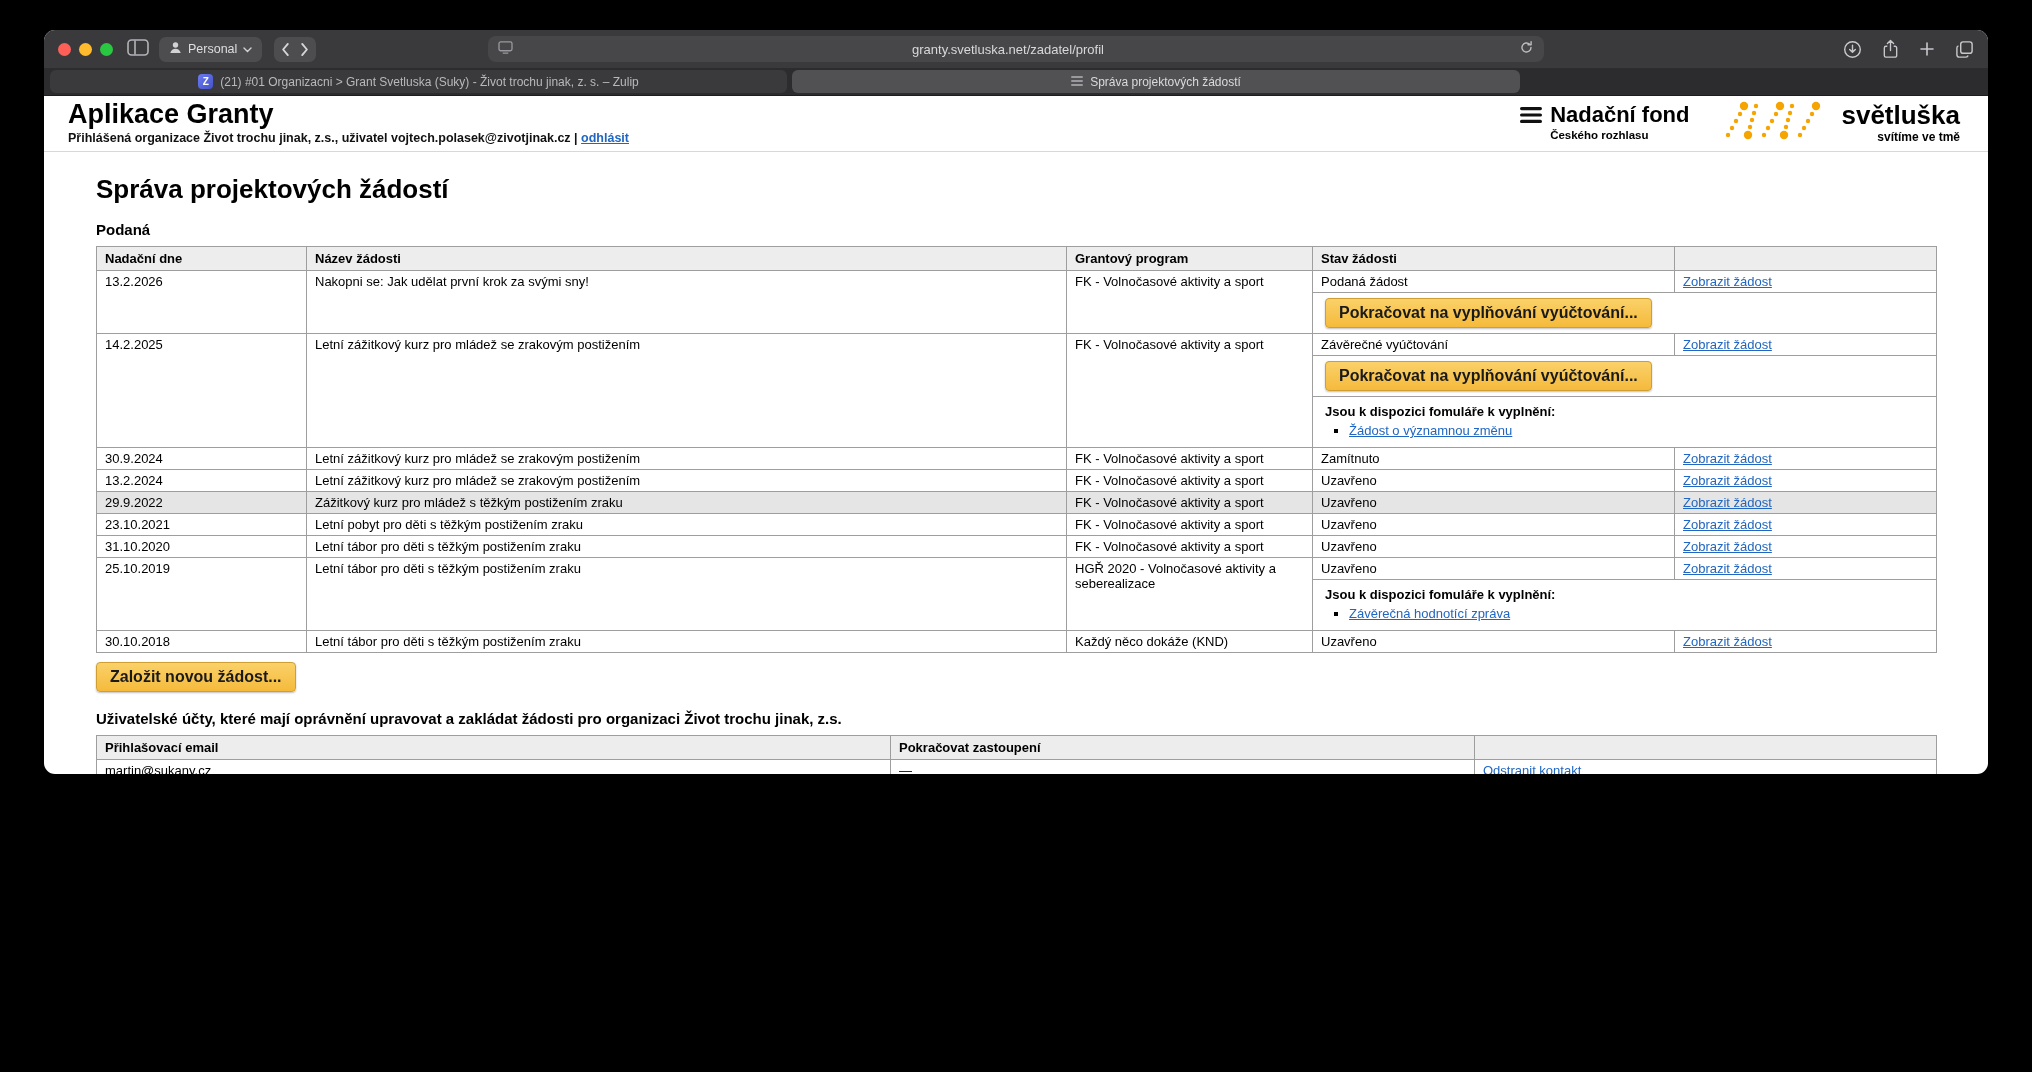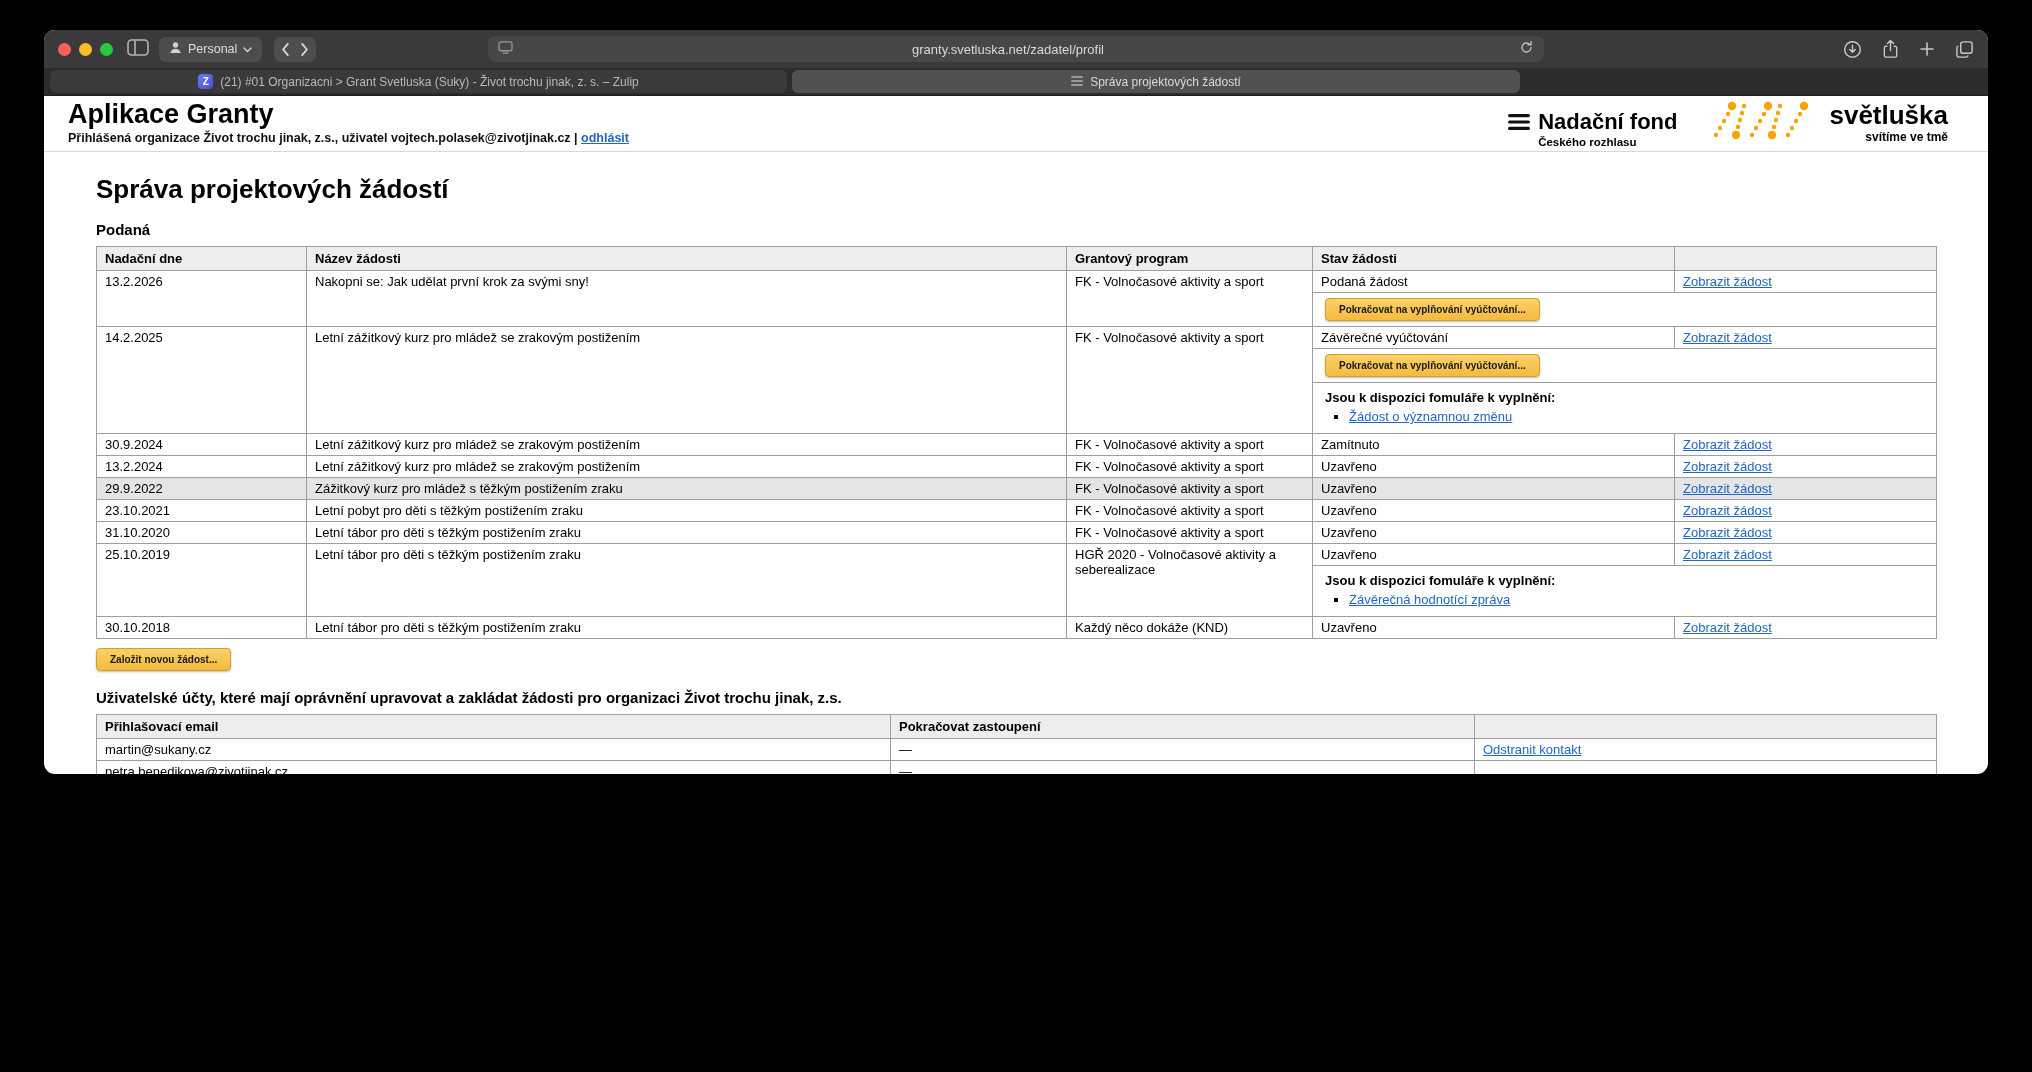--- a/index.html
+++ b/index.html
@@ -29,24 +29,24 @@
   .tabbar { height: 28px; background: #2c2c2e; display: flex; align-items: center; padding: 0 6px; gap: 5px; border-bottom: 1px solid #1d1d1f; }
   .tab { height: 23px; border-radius: 6px; display: flex; align-items: center; justify-content: center; gap: 7px;
          font-size: 12px; white-space: nowrap; overflow: hidden; cursor: pointer; border: 0; }
   .tab.inactive { width: 737px; background: #3a3a3d; color: #b9b9bc; }
   .tab.active { width: 728px; background: #515154; color: #dadadc; }
   .zulip-ic { width: 15px; height: 15px; border-radius: 4px; background: linear-gradient(135deg,#6d7cf0,#4552c9);
               color: #fff; font-size: 10px; font-weight: bold; display: inline-flex; align-items: center; justify-content: center; }
 
   
   .site-header { height: 56px; background: #fff; border-bottom: 1px solid #d8d8d8;
-                 display: flex; align-items: center; justify-content: space-between; padding: 4px 40px 6px 24px; }
+                 display: flex; align-items: center; justify-content: space-between; padding: 4px 28px 6px 24px; }
   .app-title { font-size: 27px; font-weight: bold; color: #000; line-height: 1.1; }
   .login-line { font-size: 12.5px; font-weight: bold; color: #111; margin-top: 2px; }
-  .logos { display: flex; align-items: flex-end; gap: 34px; }
+  .logos { display: flex; align-items: center; gap: 34px; }
   .nf-logo { display: flex; align-items: flex-start; gap: 8px; }
   .nf-text1 { font-size: 22px; font-weight: bold; color: #000; line-height: 1; }
   .nf-text2 { font-size: 11.5px; font-weight: bold; color: #000; margin-top: 3px; }
   .sv-logo { display: flex; align-items: center; gap: 18px; }
   .sv-text1 { font-size: 26px; font-weight: bold; color: #000; line-height: 1; }
   .sv-text2 { font-size: 12px; font-weight: bold; color: #000; text-align: right; margin-top: 2px; }
 
   
   .main { padding: 8px 52px 40px; }
   .page-title { font-size: 26px; font-weight: bold; color: #000; margin: 14px 0 16px; }
@@ -56,21 +56,21 @@
   table { border-collapse: collapse; width: 1840px; table-layout: fixed; font-size: 13px; color: #000; }
   th, td { border: 1px solid #9e9e9e; padding: 3px 8px; text-align: left; vertical-align: top; }
   thead th { background: #ededed; font-weight: bold; padding: 4px 8px; }
   .subcell { padding: 5px 12px; }
   .forms-note { font-weight: bold; margin: 2px 0 4px; }
   .forms-list { margin: 2px 0 4px 24px; list-style: square; }
   .forms-list li { margin: 2px 0; }
   a.lnk { color: #2166c0; text-decoration: underline; cursor: pointer; }
   tr.hl td { background: #e5e5e5; }
 
-  .btn-amber { font-family: "Liberation Sans", sans-serif; font-size: 10px; font-weight: bold; color: #1a1a1a;
+  .btn-amber { font-family: "Liberation Sans", sans-serif; font-size: 16px; font-weight: bold; color: #1a1a1a;
                background: linear-gradient(#fad169, #f5ba3c); border: 1px solid #cf9f34; border-radius: 4px;
                padding: 5px 13px; box-shadow: 0 1px 2px rgba(0,0,0,.25); cursor: pointer; }
   .btn-row { margin-top: 9px; }
 </style>
 </head>
 <body>
 
 <div class="window">
 
   <div class="toolbar">

